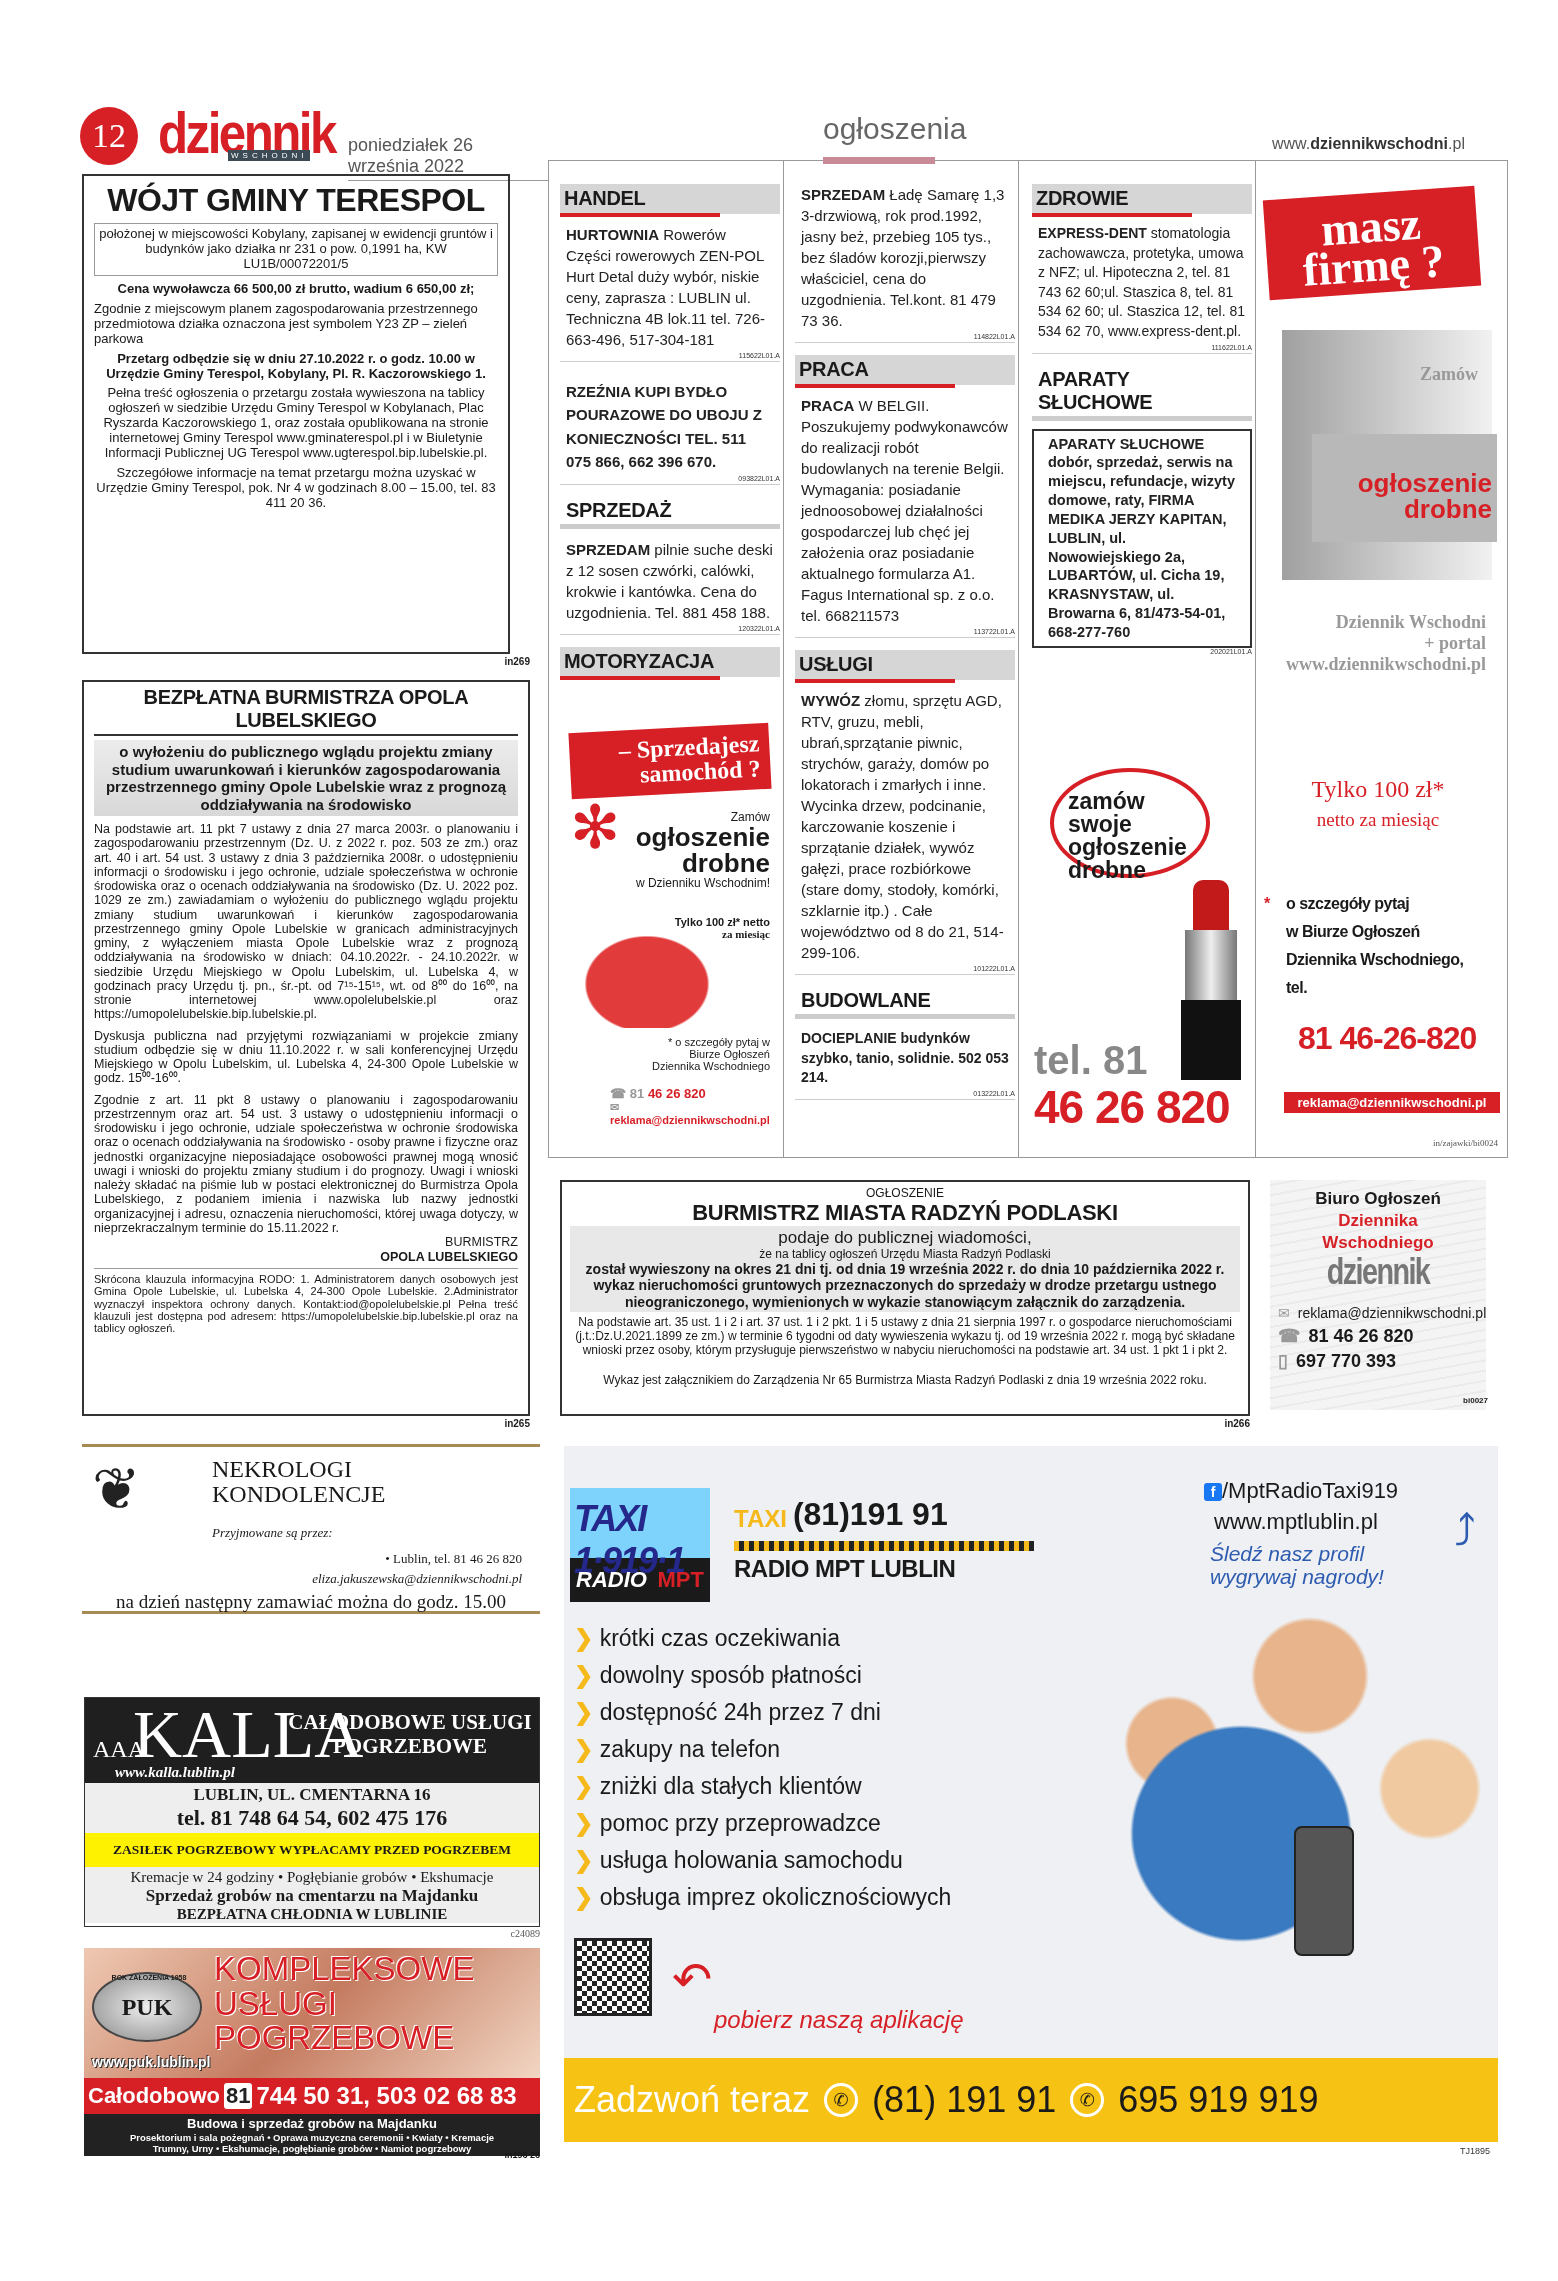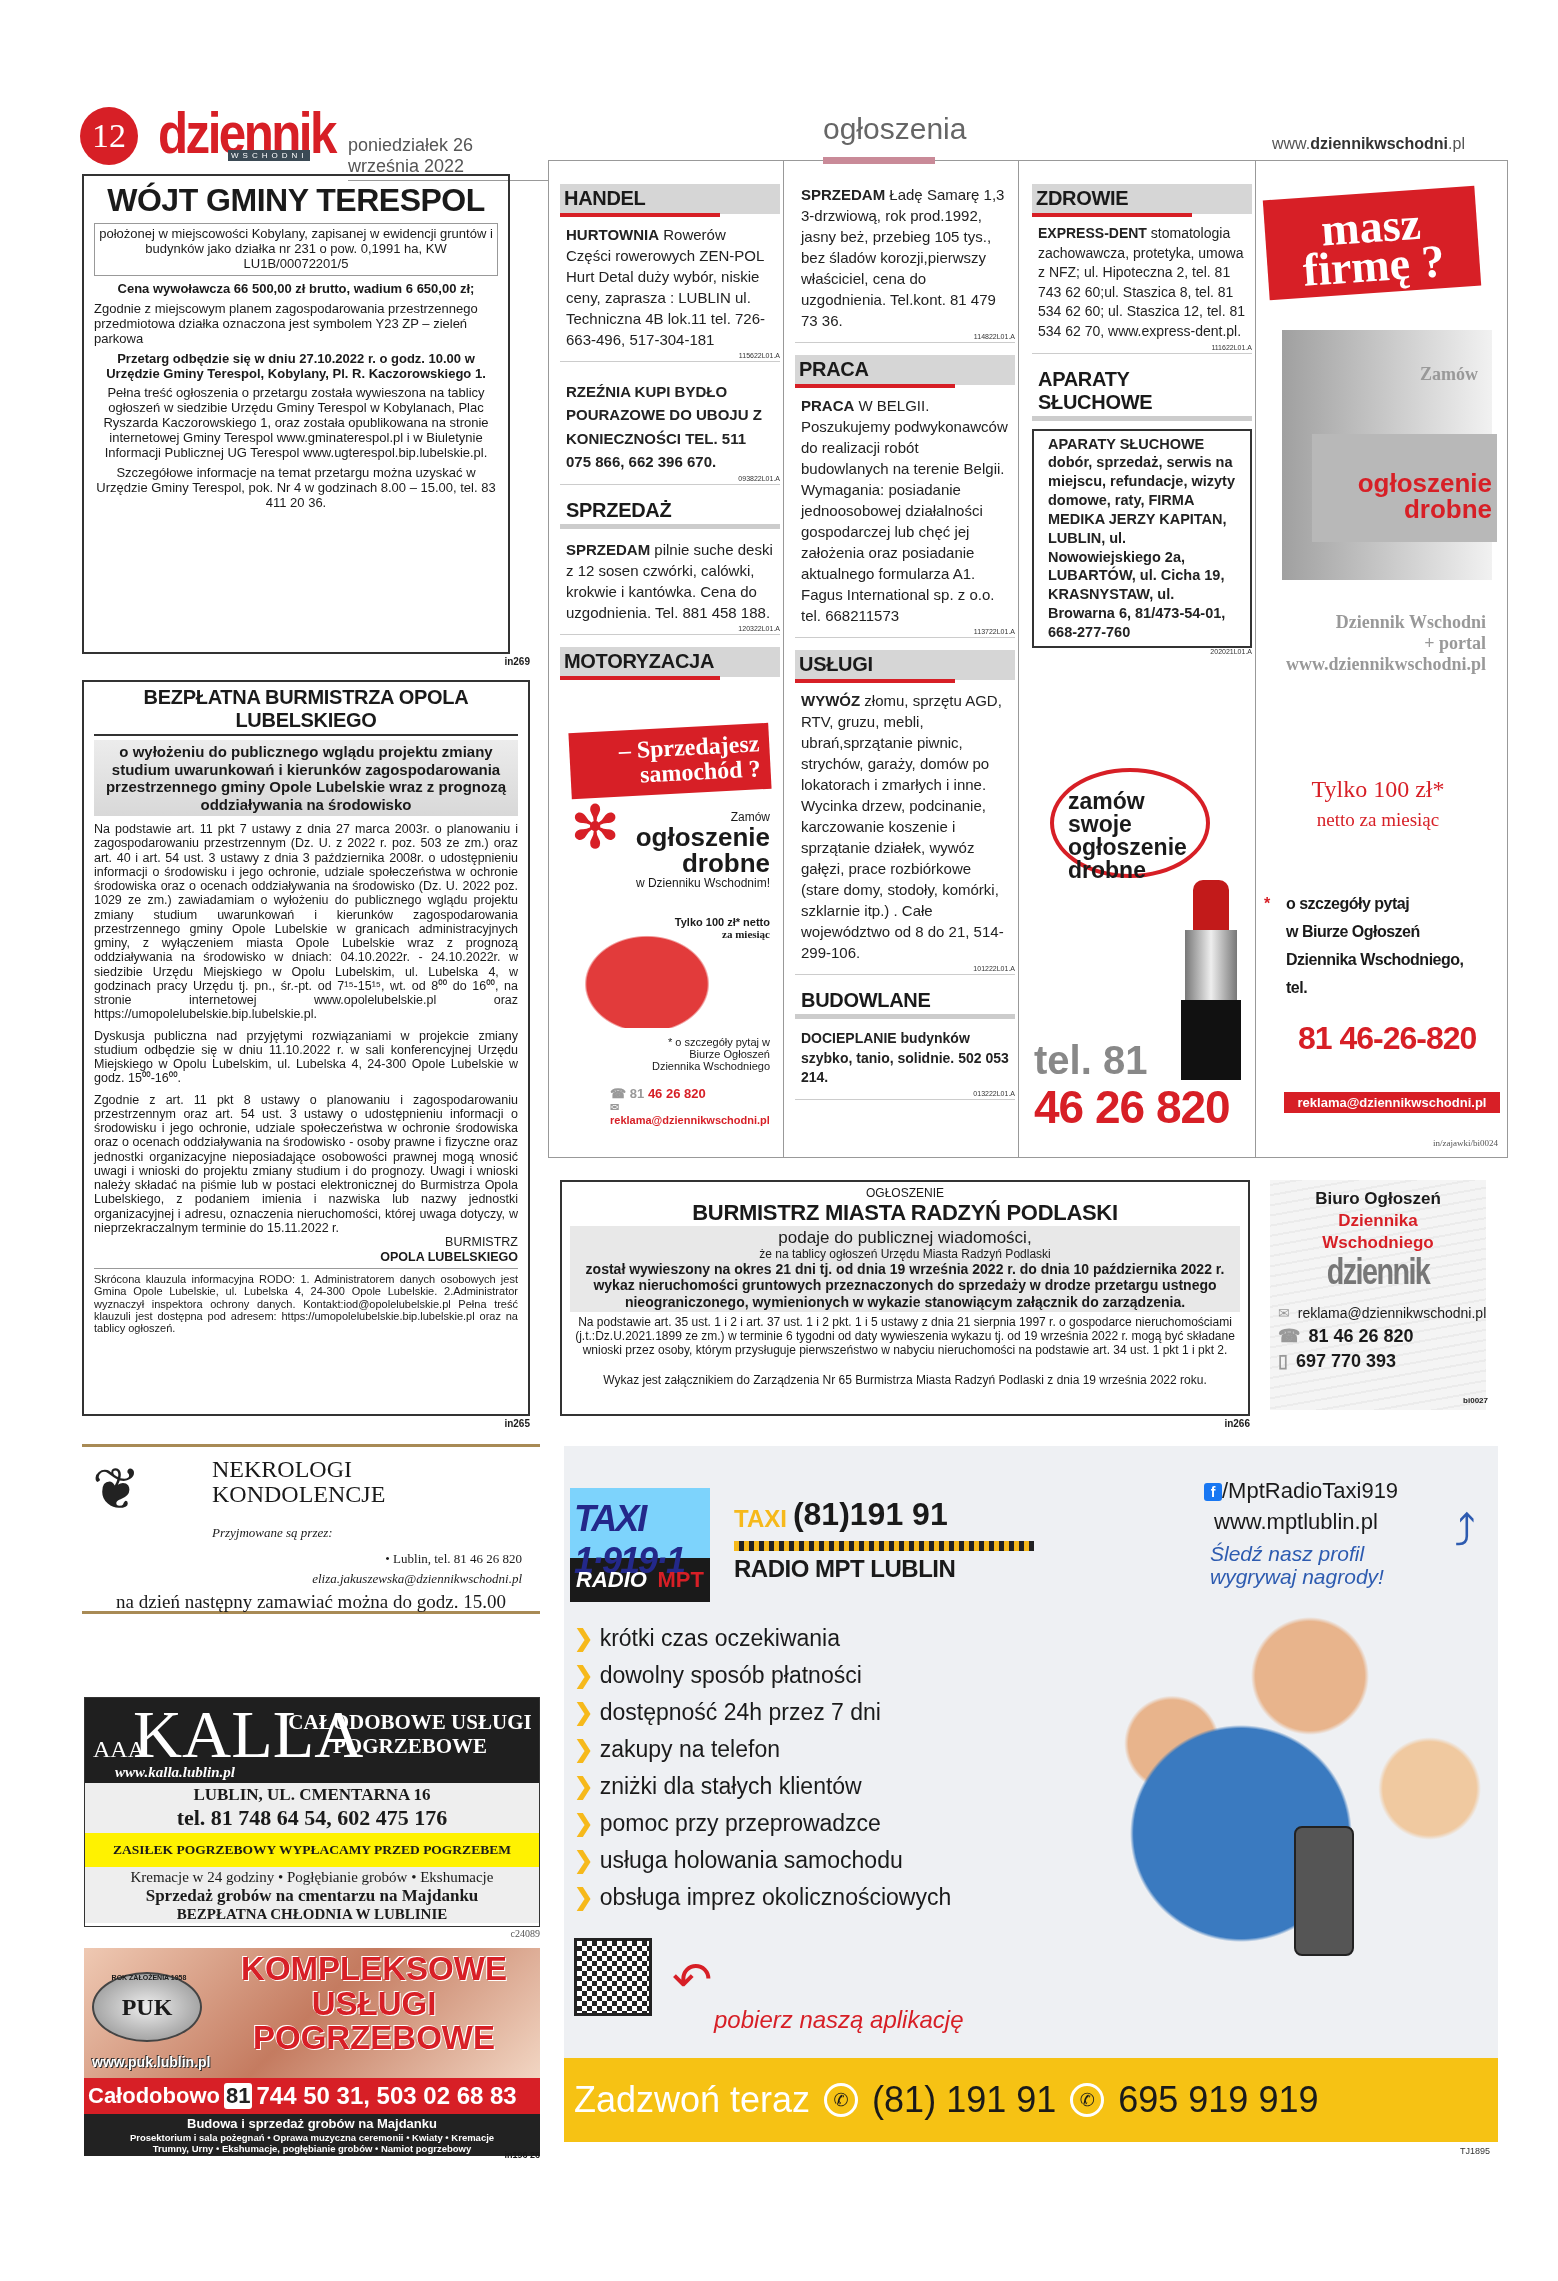--- a/index.html
+++ b/index.html
@@ -93,21 +93,21 @@
 .kalla .tel{font-size:22px}
 .kalla .yel{background:#fff200;font-size:13.5px;font-weight:bold;padding:9px}
 .kalla .bot{background:#eee;font-size:15px;padding:2px 0 0;line-height:1.15}
 .kalla .bot b{font-size:17px}
 .tagser{font-family:"Liberation Serif",serif;font-size:10px;color:#555;text-align:right}
 
 .puk{left:84px;top:1948px;width:456px;height:200px}
 .puk .top{height:130px;background:linear-gradient(135deg,#efc9b3,#c47b60 50%,#f2d6c3);position:relative}
 .puk .oval{position:absolute;left:8px;top:24px;width:110px;height:70px;border-radius:50%;background:radial-gradient(#eee,#888);border:2px solid #444;text-align:center;font-family:"Liberation Serif",serif;font-weight:bold;font-size:24px;padding-top:20px}
 .puk .url{position:absolute;left:8px;top:106px;font-weight:bold;font-size:14px;color:#fff;text-shadow:1px 1px 0 #333,-1px -1px 0 #333}
-.puk .big{position:absolute;left:130px;top:4px;width:320px;text-align:center;font-weight:bold;font-size:33px;color:#d71f26;line-height:1.05;text-shadow:1px 1px 0 #fff,-1px -1px 0 #fff}
+.puk .big{position:absolute;left:130px;top:4px;width:320px;font-weight:normal;font-size:33px;color:#d71f26;line-height:1.05;text-shadow:1px 1px 0 #fff,-1px -1px 0 #fff}
 .puk .red{background:#d71f26;color:#fff;font-weight:bold;font-size:22px;height:36px;display:flex;align-items:center;padding-left:4px;gap:4px}
 .puk .red span{background:#fff;color:#222;border-radius:3px;padding:0 2px}
 .puk .black{background:#222;color:#fff;text-align:center;font-weight:bold;line-height:1.2;padding:2px}
 
 .taxi{left:564px;top:1446px;width:934px;height:696px;background:#eef0f3}
 .taxi .logo1{position:absolute;left:6px;top:42px;width:140px;height:114px}
 .taxi .logo1 .y{background:#7dd3fc;height:70px;font-weight:bold;font-style:italic;font-size:36px;color:#23288a;padding:10px 4px;letter-spacing:-2px}
 .taxi .logo1 .b{background:#1a1a1a;height:44px;display:flex;justify-content:space-between;align-items:center;padding:0 6px;font-weight:bold;font-style:italic;font-size:22px;color:#fff}
 .taxi .logo1 .b .m{color:#d71f26;font-style:normal}
 .taxi .logo2{position:absolute;left:170px;top:50px;width:160px}

